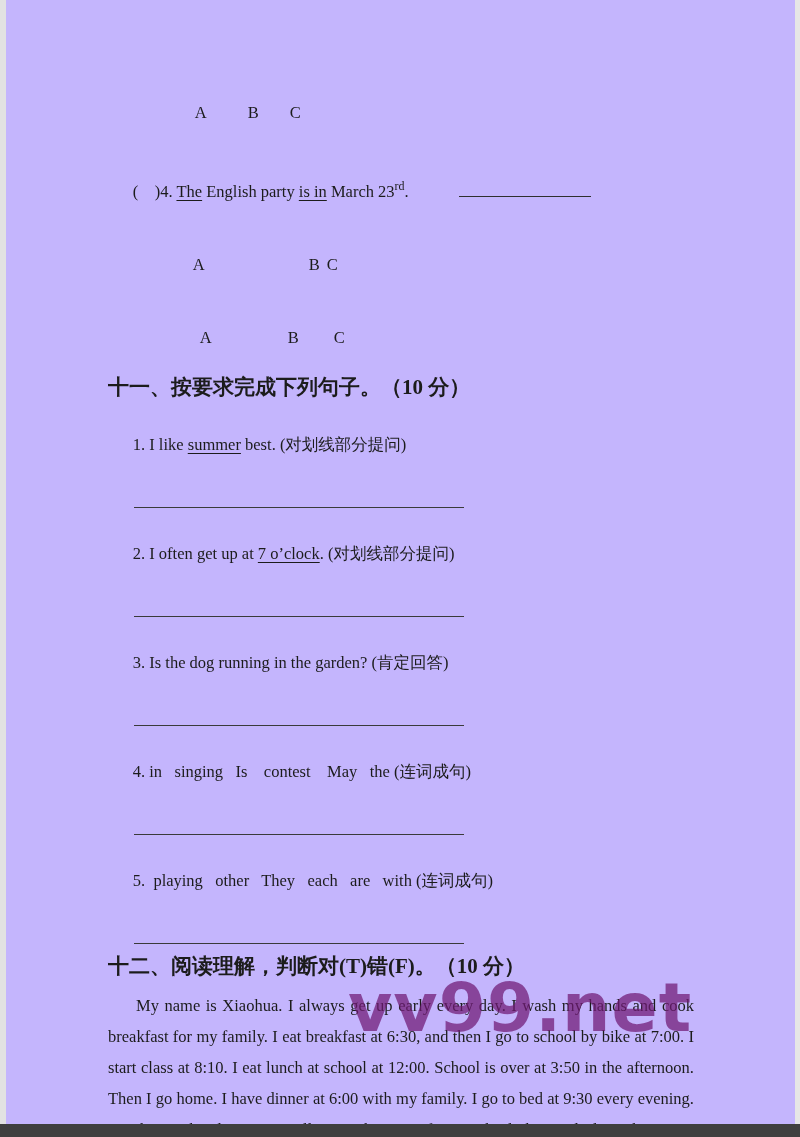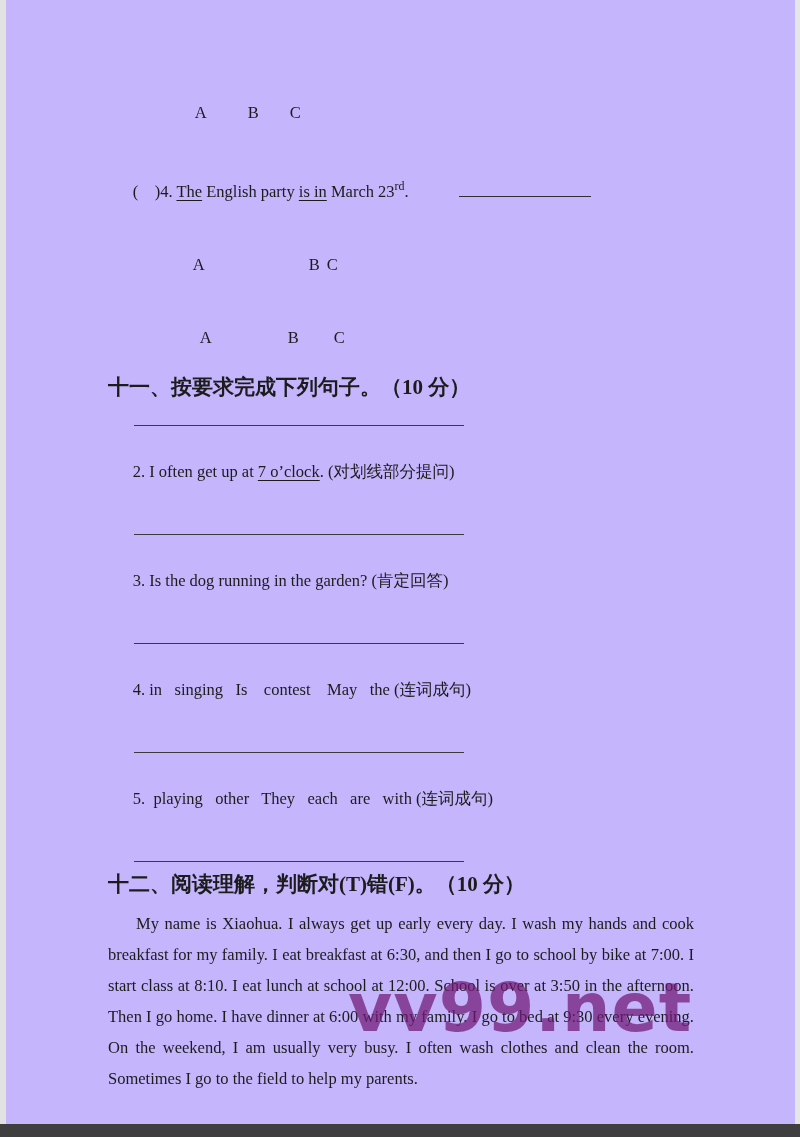--- a/index.html
+++ b/index.html
@@ -66,20 +66,23 @@
     <div class="line q4-choices">
       <span class="ca">A</span><span class="cb">B</span><span class="cc">C</span>
     </div>
 
     <div class="line q5-choices">
       <span class="ca">A</span><span class="cb">B</span><span class="cc">C</span>
     </div>
 
     <div class="sec-title">十一、按要求完成下列句子。（10 分）</div>
 
+    <div class="q-item">
+      <span>1. I like </span><span class="u">summer</span><span> best. (对划线部分提问)</span>
+    </div>
     <div class="blank-line"></div>
 
     <div class="q-item">
       <span>2. I often get up at </span><span class="u">7 o’clock</span><span>. (对划线部分提问)</span>
     </div>
     <div class="blank-line"></div>
 
     <div class="q-item">
       <span>3. Is the dog running in the garden? (肯定回答)</span>
     </div>

